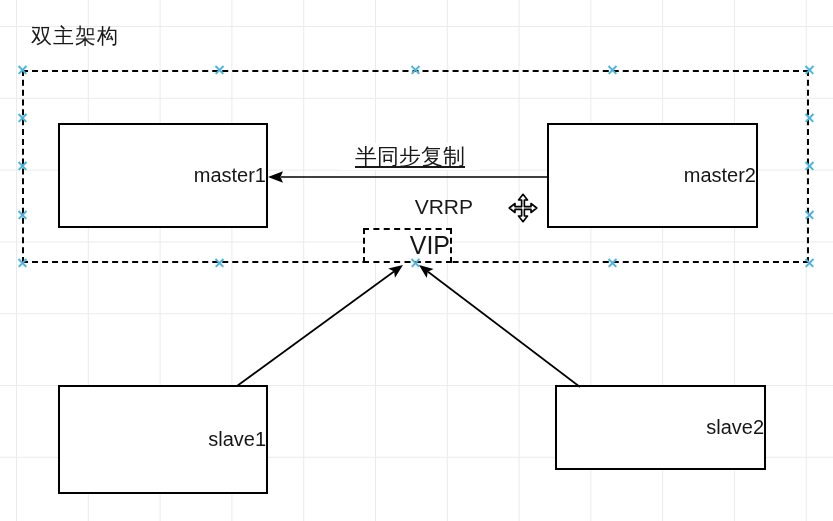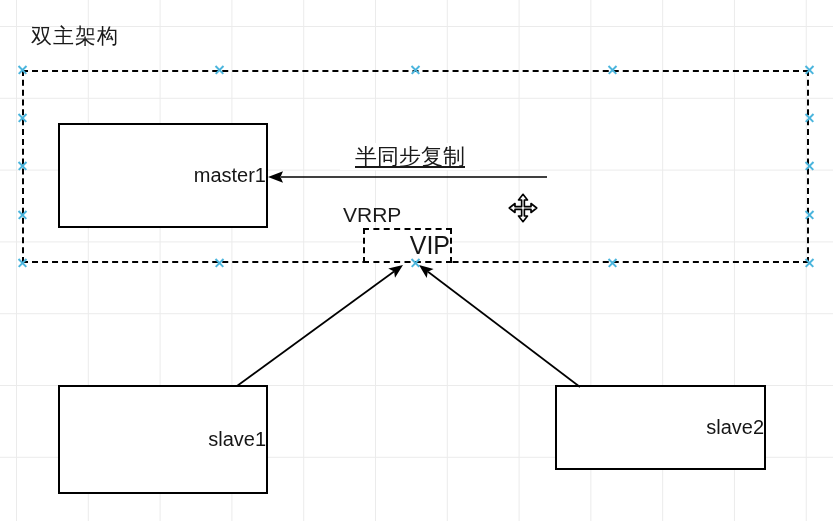--- a/index.html
+++ b/index.html
@@ -51,36 +51,39 @@
   }
   .cp::before { transform: rotate(45deg); }
   .cp::after  { transform: rotate(-45deg); }
   .edge-label {
     position: absolute; left: 340px; top: 143px; width: 140px;
     text-align: center; font-size: 22px; line-height: 27px;
     background: #ffffff; color: #1a1a1a; z-index: 4; white-space: nowrap; text-decoration: underline;
   }
   .vrrp-label {
     position: absolute; left: 343px; top: 194px; width: 130px;
-    text-align: left; font-size: 21px; line-height: 25px;
-    color: #1a1a1a; z-index: 4; white-space: nowrap; margin-top: 8px;
+    text-align: right; font-size: 21px; line-height: 25px;
+    color: #1a1a1a; z-index: 4; white-space: nowrap;
   }
   .move-cursor { position: absolute; left: 508px; top: 193px; z-index: 7; }
 </style>
 </head>
 <body>
 
 <div class="canvas">
 
   <div class="title">双主架构</div>
 
   <div class="sel-rect"></div>
 
   <div class="node node-master1">
     <span>master1</span>
+  </div>
+  <div class="node node-master2">
+    <span>master2</span>
   </div>
   <div class="node node-slave1">
     <span>slave1</span>
   </div>
   <div class="node node-slave2">
     <span>slave2</span>
   </div>
   <div class="node node-vip">
     <span>VIP</span>
   </div>

